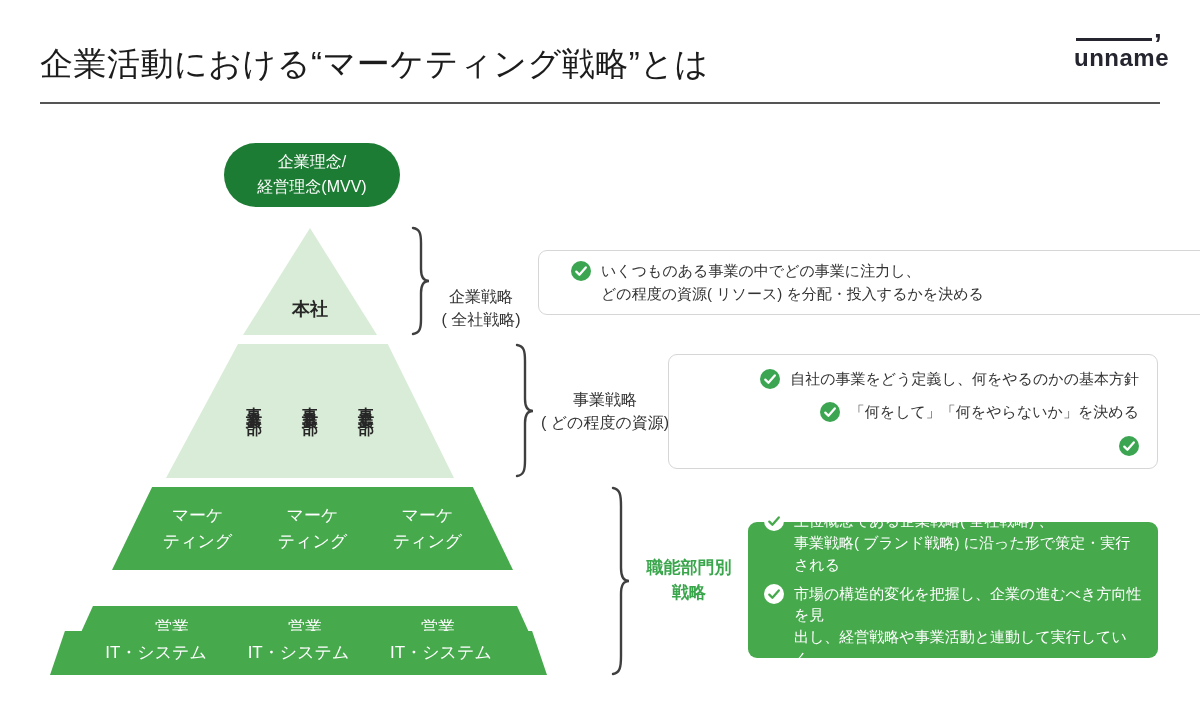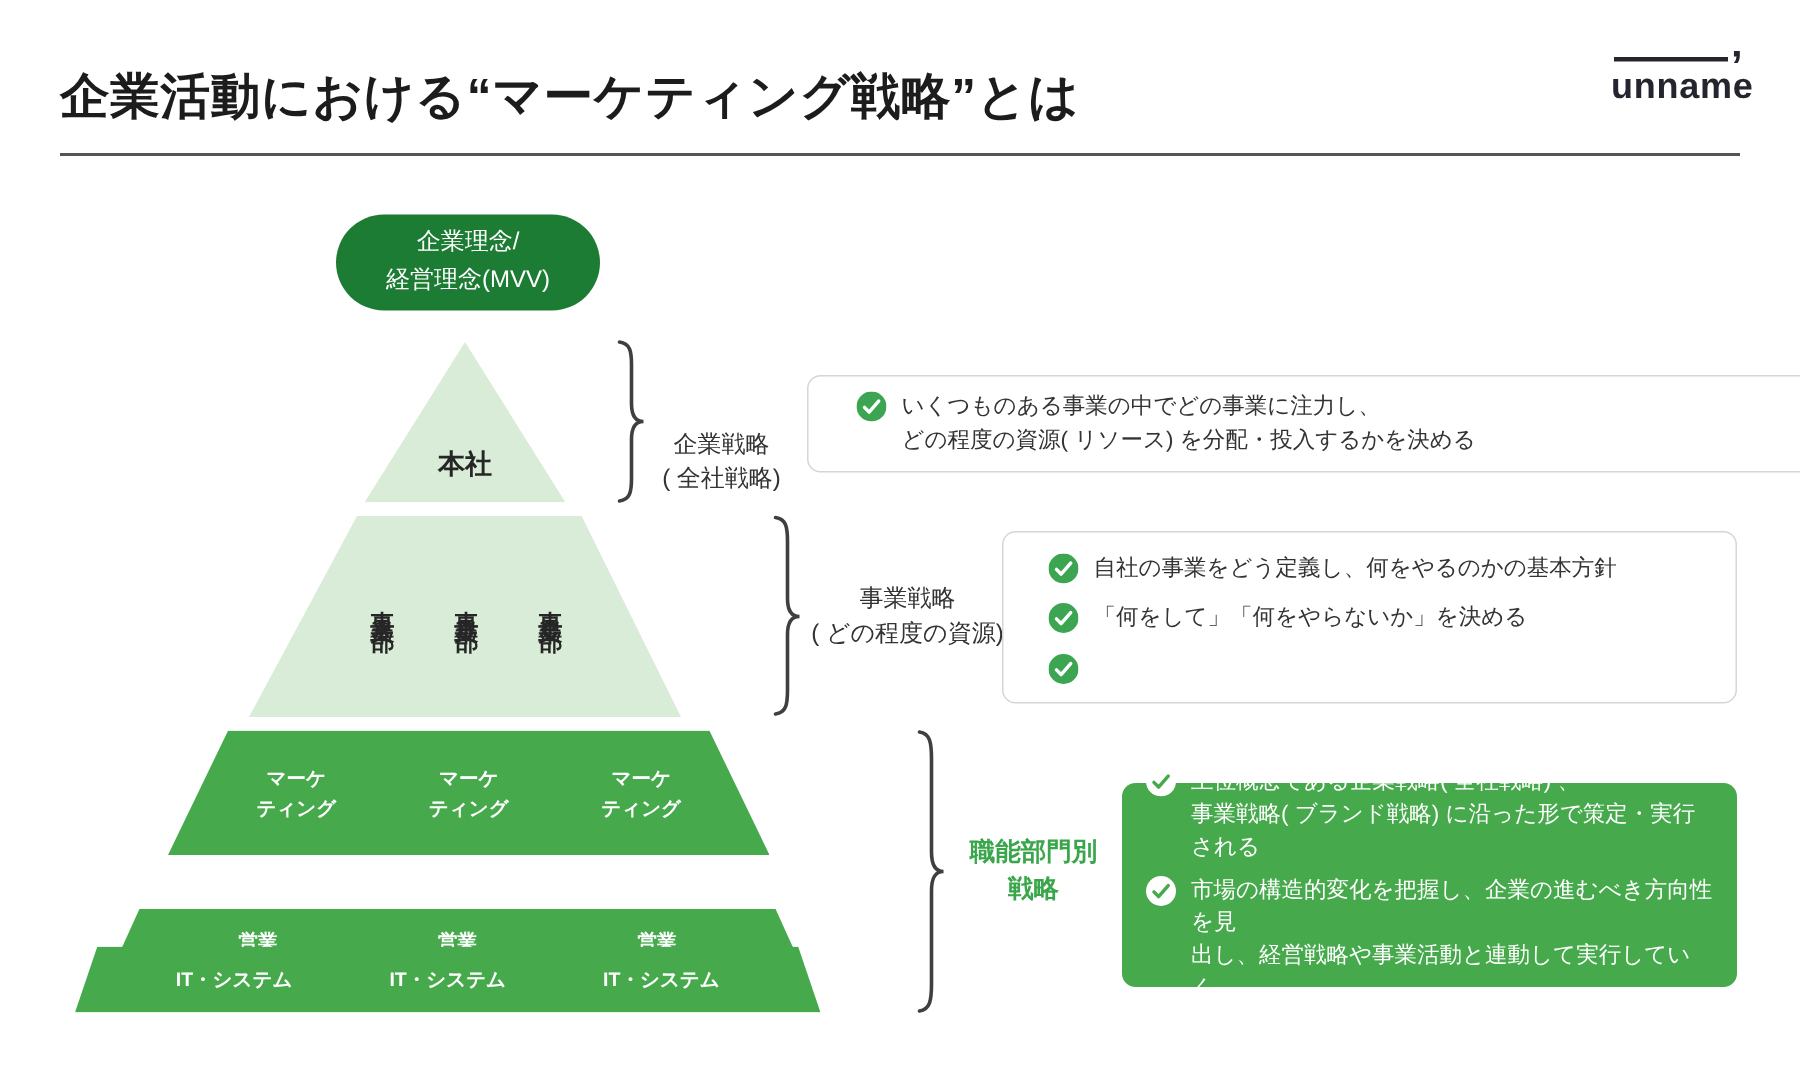--- a/index.html
+++ b/index.html
@@ -6,21 +6,21 @@
     --dark-green:#1d7c33; --mid-green:#46a94c; --light-green:#d9ecd7;
     --check-green:#3ba552; --label-green:#3aa64c; --text-dark:#2f2f2f;
     --border-gray:#d6d6d6; --rule-gray:#555555; --logo-dark:#25252f; --white:#ffffff;
   }
   *{margin:0;padding:0;box-sizing:border-box;}
   html,body{background:#fff;}
   body{font-family:"Liberation Sans","DejaVu Sans",sans-serif;color:var(--text-dark);}
   .canvas{position:relative;width:1200px;height:717px;background:#fff;overflow:hidden;}
 
   
-  .title{position:absolute;left:40px;top:42px;font-size:33px;font-weight:700;color:#1c1c1c;letter-spacing:.5px;}
+  .title{position:absolute;left:40px;top:42px;font-size:33px;font-weight:400;color:#1c1c1c;letter-spacing:.5px;}
   .rule{position:absolute;left:40px;top:102px;width:1120px;height:2px;background:var(--rule-gray);}
   .logo{position:absolute;left:1074px;top:36px;width:92px;height:38px;color:var(--logo-dark);}
   .logo-line{position:absolute;left:2px;top:2px;width:76px;height:3px;background:var(--logo-dark);}
   .logo-word{position:absolute;left:0;top:8px;font-size:24px;font-weight:600;letter-spacing:.5px;}
   .logo-apos{position:absolute;left:80px;top:-8px;font-size:28px;font-weight:700;}
 
   
   .pill{position:absolute;left:224px;top:143px;width:176px;height:64px;background:var(--dark-green);
         border-radius:32px;display:flex;align-items:center;justify-content:center;text-align:center;
         color:#fff;font-size:16px;font-weight:400;line-height:1.55;white-space:pre-line;}
@@ -30,42 +30,42 @@
   .tier1{left:243px;top:228px;width:134px;height:107px;clip-path:polygon(50% 0,100% 100%,0 100%);
          align-items:flex-end;padding-bottom:14px;font-size:18px;font-weight:700;}
   .tier2{left:166px;top:344px;width:288px;height:134px;clip-path:polygon(25% 0,77% 0,100% 100%,0 100%);
          gap:40px;padding-top:6px;}
   .tier2 .vcol{writing-mode:vertical-rl;text-orientation:upright;font-size:16px;font-weight:700;
          letter-spacing:6px;line-height:1;}
   .tier3{left:112px;top:487px;width:401px;height:83px;clip-path:polygon(10% 0,90% 0,100% 100%,0 100%);}
   .tier4{left:73px;top:606px;width:464px;height:44px;clip-path:polygon(4.3% 0,95.7% 0,100% 100%,0 100%);}
   .tier5{left:50px;top:631px;width:497px;height:44px;clip-path:polygon(3% 0,97% 0,100% 100%,0 100%);}
   .tri-cols{display:grid;grid-template-columns:1fr 1fr 1fr;width:86%;}
-  .tri-cols span{text-align:center;font-size:13px;font-weight:700;white-space:pre-line;line-height:1.5;}
+  .tri-cols span{text-align:center;font-size:17px;font-weight:400;white-space:pre-line;line-height:1.5;}
 
   
   .brace{position:absolute;width:22px;}
   .brace path{fill:none;stroke:#3f3f3f;stroke-width:2.4;stroke-linecap:round;}
   .brace1{left:410px;top:226px;height:110px;}
   .brace2{left:514px;top:343px;height:135px;}
   .brace3{left:610px;top:486px;height:190px;}
 
   
   .ann-label{position:absolute;text-align:center;font-size:16px;font-weight:500;color:#333;
              line-height:1.45;white-space:pre-line;}
   .label1{left:423px;top:261px;width:116px;margin-top:24px;}
   .label2{left:540px;top:388px;width:130px;}
   .label3{left:628px;top:556px;width:122px;font-size:17px;font-weight:700;color:var(--label-green);}
 
   
   .box{position:absolute;border-radius:9px;display:flex;flex-direction:column;justify-content:center;}
   .box-light{background:#fff;border:1px solid var(--border-gray);}
   .box-green{background:var(--mid-green);color:#fff;}
   .box1{left:538px;top:250px;width:680px;height:65px;padding:10px 32px;}
-  .box2{left:668px;top:354px;width:490px;height:115px;padding:12px 30px;gap:11px;}
+  .box2{left:668px;top:354px;width:490px;height:115px;padding:12px 18px;gap:11px;align-items:flex-end;}
   .box3{left:748px;top:522px;width:410px;height:136px;padding:10px 16px;gap:7px;}
   .item{display:flex;align-items:flex-start;gap:10px;}
   .item p{font-size:15px;line-height:1.5;white-space:pre-line;color:#333;}
   .box-green .item p{color:#fff;line-height:1.45;}
   .chk{flex:0 0 auto;width:20px;height:20px;margin-top:1px;}
   .chk svg{display:block;width:20px;height:20px;}
   .box-light .chk circle{fill:var(--check-green);}
   .box-light .chk path{fill:none;stroke:#fff;stroke-width:2.3;stroke-linecap:round;stroke-linejoin:round;}
   .box-green .chk circle{fill:#fff;}
   .box-green .chk path{fill:none;stroke:var(--mid-green);stroke-width:2.3;stroke-linecap:round;stroke-linejoin:round;}

